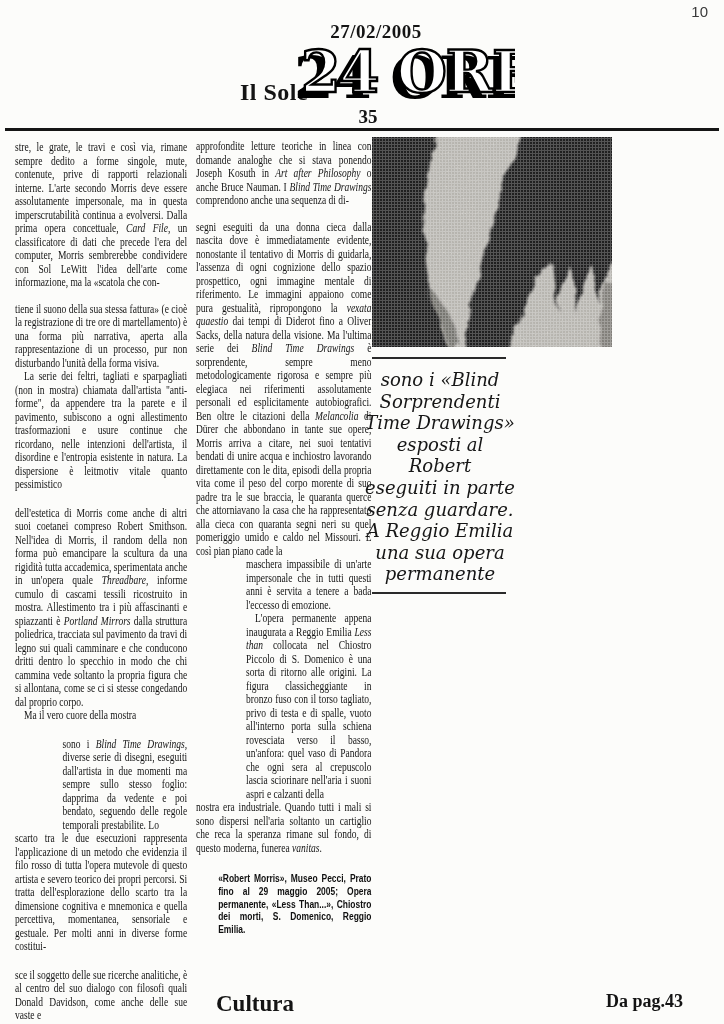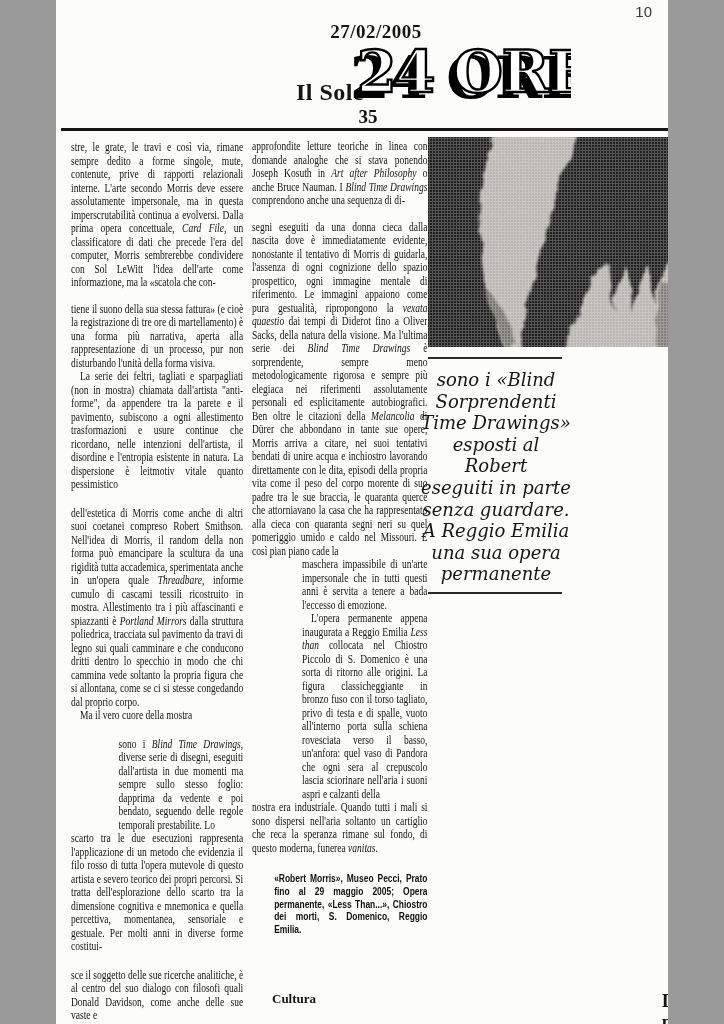--- a/index.html
+++ b/index.html
@@ -1,16 +1,16 @@
 <!DOCTYPE html>
 <html lang="it"><head>
 <meta charset="utf-8">
 <style>
   html,body{margin:0;padding:0;background:#9a9a9a;}
-  .page{position:relative;width:612px;height:1024px;background:#fcfcfa;overflow:hidden;color:#141414;margin:0 auto;}
+  .page{position:relative;width:724px;height:1024px;background:#fcfcfa;overflow:hidden;color:#141414;margin:0 auto;}
   .folio{position:absolute;top:3px;right:16px;font:15px "Liberation Sans",sans-serif;color:#3a3a3a;}
   .masthead-date{position:absolute;top:21px;left:0;right:0;text-align:center;transform:translateX(14px);
     font-family:"Liberation Serif",serif;font-weight:bold;font-size:19px;letter-spacing:.5px;}
   .ilsole{position:absolute;top:53px;left:240px;font-family:"Liberation Serif",serif;font-weight:bold;font-size:24px;letter-spacing:.5px;margin-top:26px;}
   .logo-svg{position:absolute;top:34px;left:293px;}
   .edition{position:absolute;top:106px;left:0;right:0;text-align:center;transform:translateX(6px);
     font-family:"Liberation Serif",serif;font-weight:bold;font-size:19px;}
   .masthead-rule{position:absolute;top:128px;left:5px;width:714px;height:3px;background:#151515;}
   .col{position:absolute;font-family:"Liberation Serif","DejaVu Serif",serif;font-size:11.6px;line-height:13.5px;
     text-align:justify;transform:scaleX(0.82);transform-origin:0 0;}
@@ -18,21 +18,21 @@
   #col2{left:196px;top:140px;width:214px;height:882px;overflow:hidden;}
   .para{margin:0;}
   .caption{font-family:"Liberation Sans",sans-serif;font-weight:bold;font-size:10.3px;line-height:12.8px;color:#101010;}
   .photo-wrap{position:absolute;left:372px;top:137px;width:240px;height:210px;background:#d7d4cd;}
   .halftone{position:absolute;left:0;top:0;width:240px;height:210px;
     background-image:radial-gradient(rgba(255,255,255,.3) 1px, transparent 1.6px);background-size:3px 3px;}
   .quote-rule-top{position:absolute;left:372px;top:357px;width:134px;height:2px;background:#2a2a2a;}
   .quote-rule-bottom{position:absolute;left:372px;top:592px;width:134px;height:2px;background:#2a2a2a;}
   .pullquote{position:absolute;left:365px;top:369px;width:150px;text-align:center;
     font-family:"DejaVu Serif",serif;font-style:italic;font-size:18px;line-height:21.6px;color:#161616;}
-  .footer-section{position:absolute;left:216px;top:991px;font-family:"Liberation Serif",serif;font-weight:bold;font-size:13px;}
+  .footer-section{position:absolute;left:216px;top:991px;font-family:"Liberation Serif",serif;font-weight:bold;font-size:23px;}
   .footer-source{position:absolute;left:606px;top:991px;font-family:"Liberation Serif",serif;font-weight:bold;font-size:18px;}
 </style>
 </head>
 <body>
 
 <div class="page">
 
   <div class="folio">10</div>
 
   <div class="masthead-date">27/02/2005</div>

